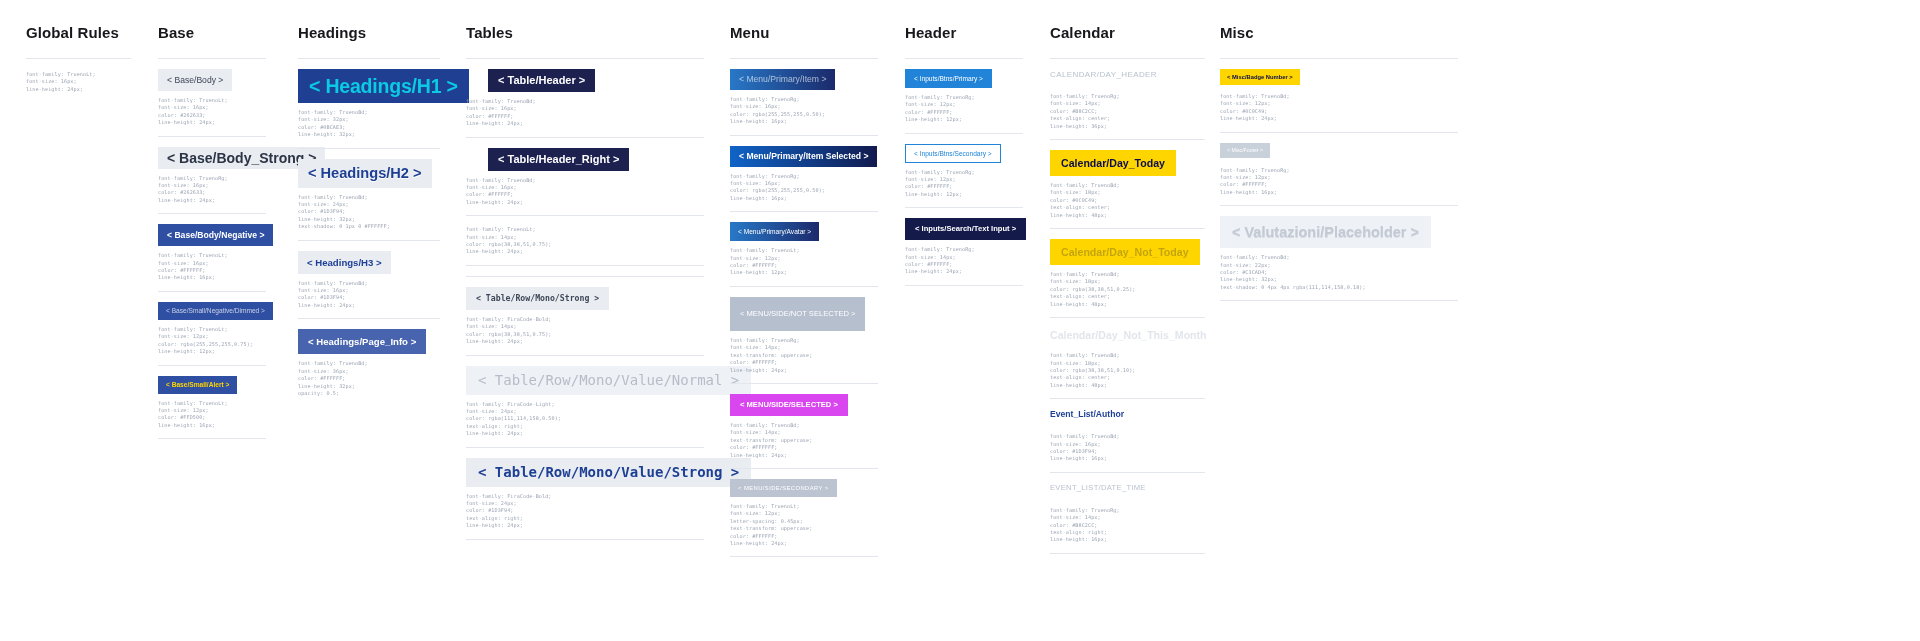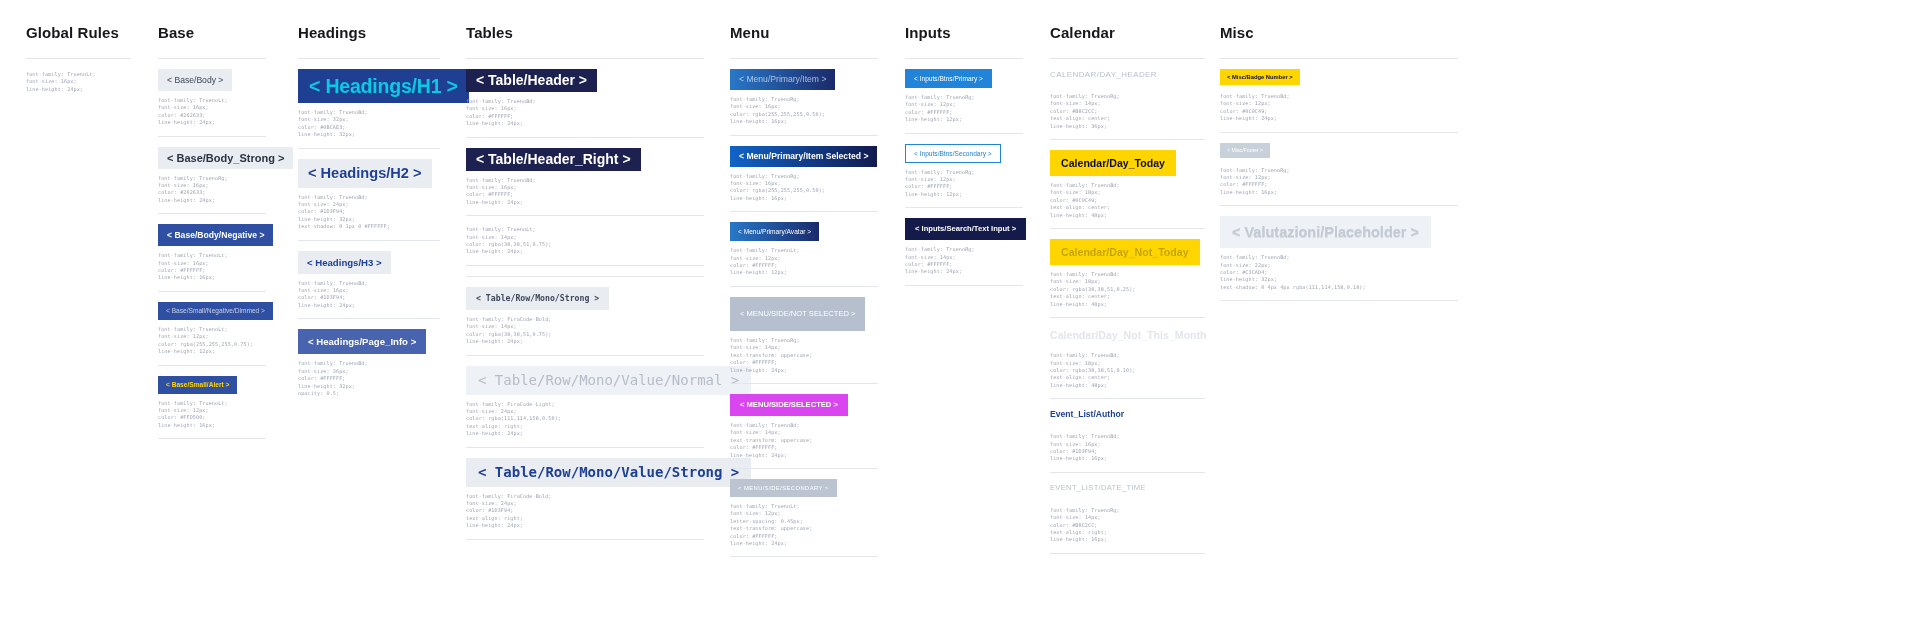--- a/index.html
+++ b/index.html
@@ -55,21 +55,21 @@
   
   .c-base { width: 140px; padding-left: 8px; }
   .c-base .rule { width: 108px; }
   .chip-base {
     background: #e9edf2; color: #3c4656;
     font-size: 8.6px; line-height: 10px;
     padding: 6px 9px; font-family: "Liberation Sans", sans-serif;
   }
   .chip-base-strong {
     background: #e9edf2; color: #2b3444; font-weight: bold;
-    font-size: 11px; line-height: 10px; padding: 6px 9px;
+    font-size: 14px; line-height: 10px; padding: 6px 9px;
   }
   .chip-base-neg {
     background: #2f4fa3; color: #ffffff; font-weight: bold;
     font-size: 8.6px; line-height: 10px; padding: 6px 9px;
   }
   .chip-base-dim {
     background: #2f4fa3; color: rgba(255,255,255,0.72);
     font-size: 6.6px; line-height: 8px; padding: 5px 8px;
   }
   .chip-base-alert {
@@ -99,21 +99,21 @@
     background: #2f4fa3; color: #ffffff; font-weight: bold;
     font-size: 9.6px; line-height: 13px; padding: 6px 10px;
     opacity: 0.88;
   }
 
   
   .c-tables { width: 262px; padding-left: 8px; }
   .c-tables .rule { width: 238px; }
   .chip-thead {
     background: #1c2150; color: #ffffff; font-weight: bold;
-    font-size: 14px; line-height: 11px; padding: 6px 10px;
+    font-size: 11px; line-height: 11px; padding: 6px 10px; margin-left: 22px;
   }
   .chip-trow-prop {
     background: #e9edf2; color: #51596a;
     font-size: 8.6px; line-height: 11px; padding: 6px 10px;
   }
   .chip-mono-normal {
     background: #e9edf2; color: #51596a;
     font-family: "DejaVu Sans Mono", monospace;
     font-size: 8.2px; line-height: 11px; padding: 6px 10px;
   }
@@ -435,21 +435,21 @@
 font-size: 12px;
 letter-spacing: 0.45px;
 text-transform: uppercase;
 color: #FFFFFF;
 line-height: 24px;</pre>
     </div>
     <div class="rule"></div>
   </section>
 
   <section class="column c-inputs">
-    <h2 class="col-title">Inputs</h2>
+    <h2 class="col-title">Header</h2>
     <div class="rule"></div>
     <div class="item">
       <div class="chipwrap"><span class="chip chip-btn-pri">&lt; Inputs/Btns/Primary &gt;</span></div>
       <pre class="spec">font-family: TruenoRg;
 font-size: 12px;
 color: #FFFFFF;
 line-height: 12px;</pre>
     </div>
     <div class="rule"></div>
     <div class="item">

